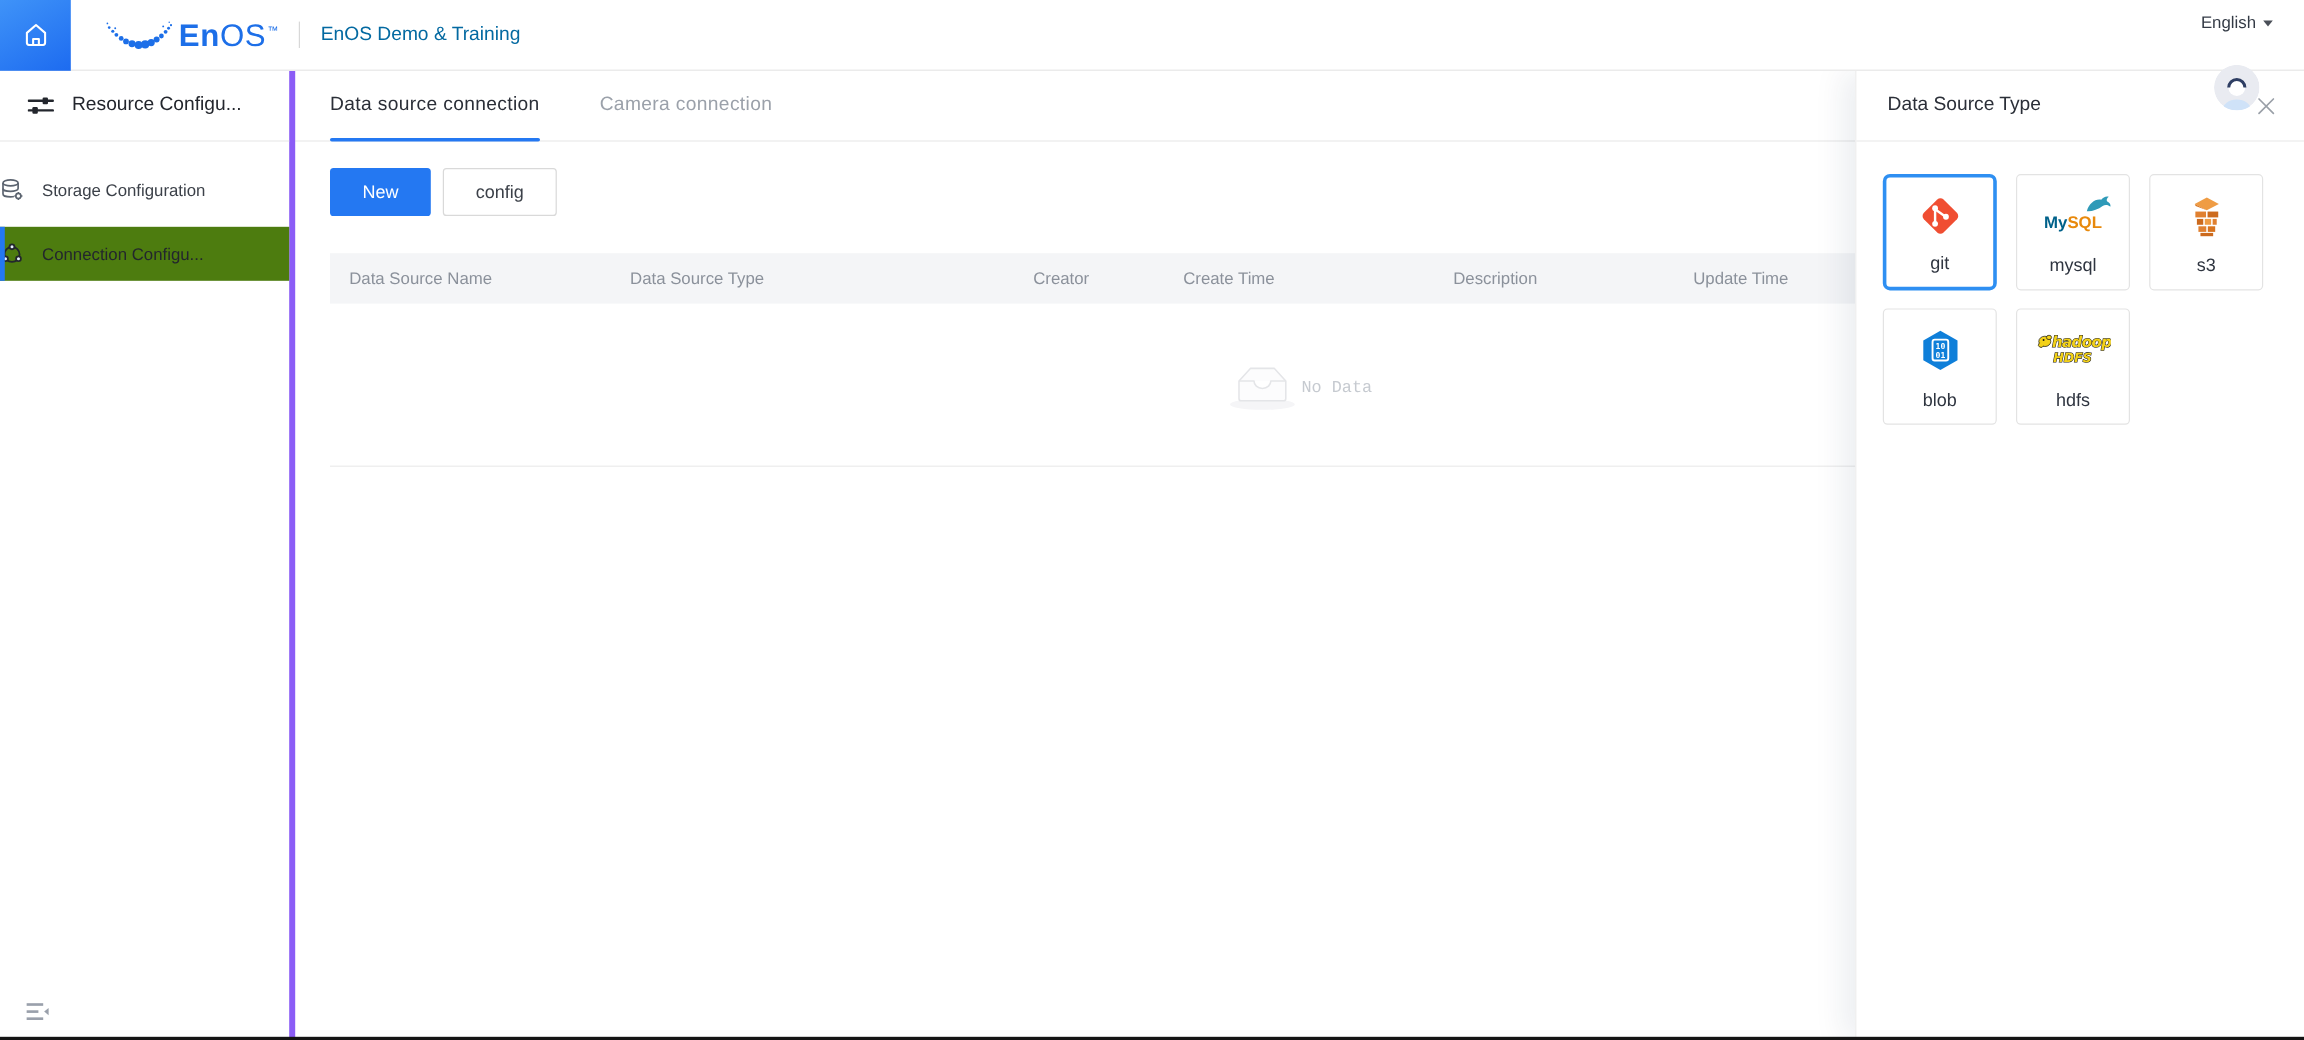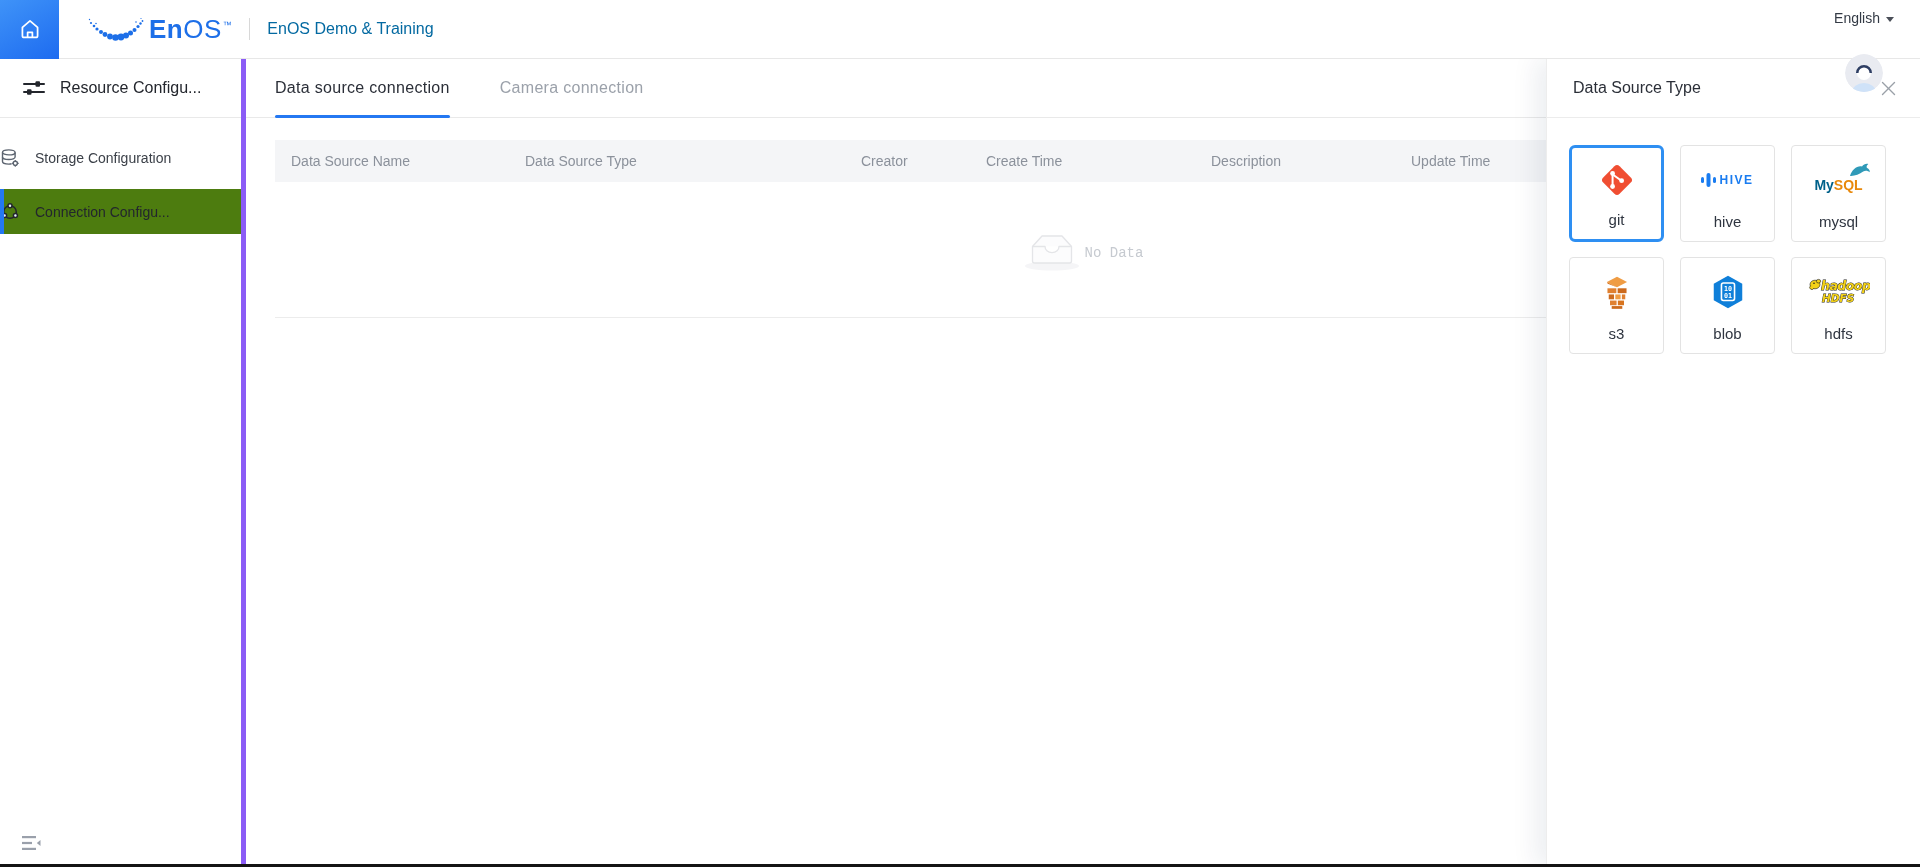--- a/index.html
+++ b/index.html
@@ -211,20 +211,24 @@
   <div class="tabs-row">
     <div class="tab active">
       <span>Data source connection</span>
     </div>
     <div class="tab">
       <span>Camera connection</span>
     </div>
   </div>
 
   <div class="content">
+    <div class="toolbar">
+      <button class="btn btn-primary">New</button>
+      <button class="btn btn-default">config</button>
+    </div>
 
     <div class="table-header">
       <span class="th">Data Source Name</span>
       <span class="th">Data Source Type</span>
       <span class="th">Creator</span>
       <span class="th">Create Time</span>
       <span class="th">Description</span>
       <span class="th">Update Time</span>
     </div>
 
@@ -263,33 +267,20 @@
             <line x1="15.6" y1="14.2" x2="22.6" y2="19.2"></line>
           </g>
           <circle cx="14.8" cy="12.8" r="2.3" fill="#ffffff"></circle>
           <circle cx="14.8" cy="25.2" r="2.3" fill="#ffffff"></circle>
           <circle cx="23.4" cy="19.6" r="2.3" fill="#ffffff"></circle>
         </svg>
       </div>
       <div class="tile-label">git</div>
     </div>
 
-    <div class="type-tile">
-      <div class="tile-icon">
-        <div class="hive-logo">
-          <svg width="15" height="16" viewBox="0 0 15 16" fill="#1a7cf0">
-            <rect x="0" y="5" width="3" height="6" rx="1.5"></rect>
-            <rect x="5.5" y="1" width="4" height="14" rx="2"></rect>
-            <rect x="12" y="5" width="3" height="6" rx="1.5"></rect>
-          </svg>
-          <span class="hive-text">HIVE</span>
-        </div>
-      </div>
-      <div class="tile-label">hive</div>
-    </div>
 
     <div class="type-tile">
       <div class="tile-icon">
         <div class="mysql-logo">
           <svg class="mysql-dolphin" width="22" height="14" viewBox="0 0 22 14">
             <path d="M1 13 C3 6.5 8 2.5 13 3.5 C14.5 1.5 17 0.3 19.3 1 C17.8 2.2 17.3 3.4 17.8 4.8 C20.2 5.8 21.2 8 20.6 9.2 C19 7.6 16.2 7.2 14.2 8.6 C10.4 11.4 5.2 13.4 1 13 Z" fill="#2f9ab8"></path>
           </svg>
           <div class="mysql-word"><span class="mysql-my">My</span><span class="mysql-sql">SQL</span></div>
         </div>
       </div>

